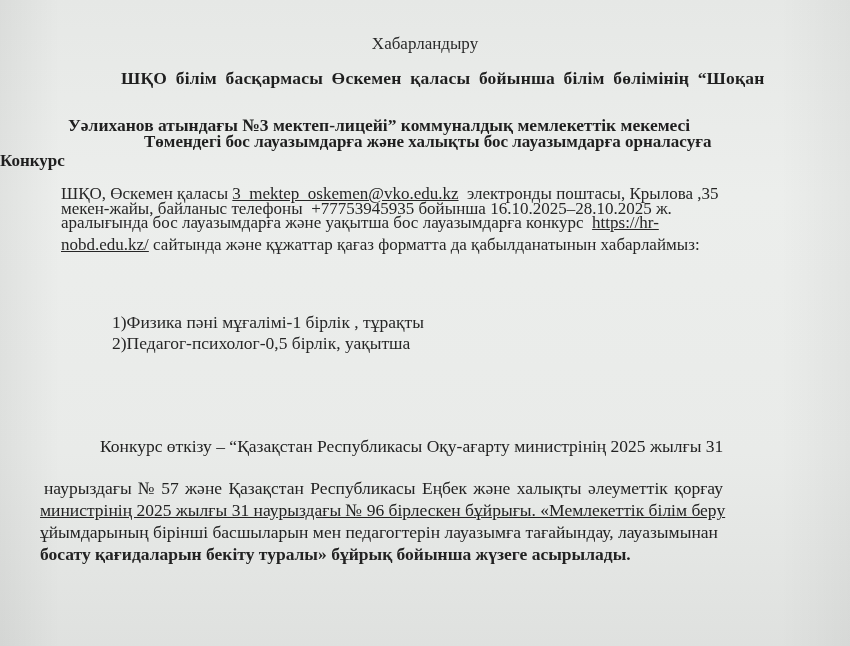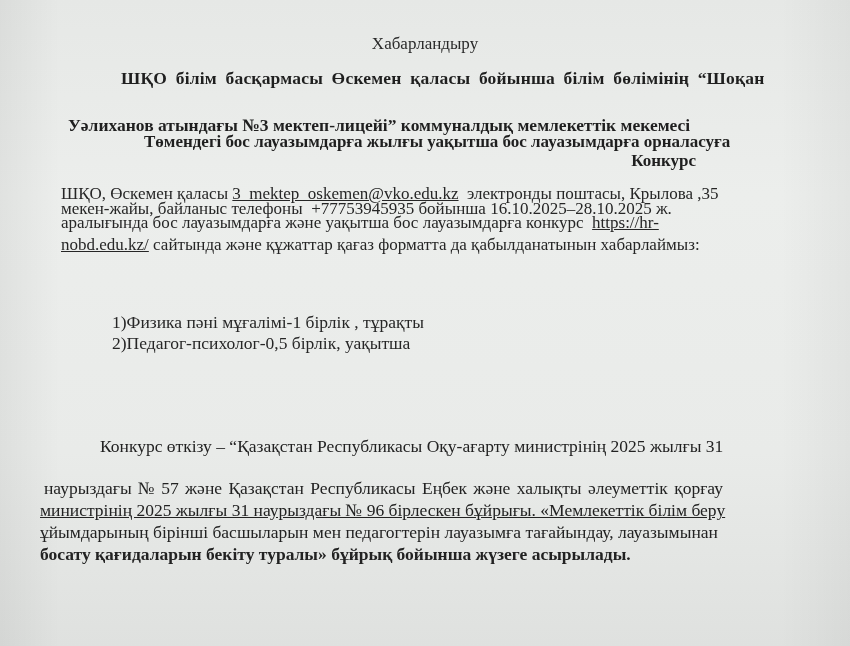--- a/index.html
+++ b/index.html
@@ -14,21 +14,21 @@
     position: absolute; inset: 0;
     background:
       linear-gradient(90deg, rgba(0,0,0,0.05) 0px, rgba(0,0,0,0.0) 60px, rgba(0,0,0,0) 780px, rgba(0,0,0,0.04) 850px);
     pointer-events: none;
   }
   .t { position: absolute; white-space: nowrap; }
   .title { left: 0; width: 850px; top: 34px; text-align: center; font-size: 17px; color: #2a2a2a; }
   .org1 { left: 121px; top: 68px; font-size: 17.5px; font-weight: bold; word-spacing: 4px; letter-spacing: 0.2px; }
   .org2 { left: 68px; top: 90px; font-size: 17.5px; font-weight: bold; margin-top: 25px; }
   .comp1 { left: 144px; top: 132px; font-size: 17px; font-weight: bold; }
-  .comp2 { left: 0; width: 696px; top: 151px; text-align: right; font-size: 17px; font-weight: bold; }
+  .comp2 { left: 0; width: 696px; top: 151px; text-align: left; font-size: 17px; font-weight: bold; }
   .p { left: 61px; font-size: 17px; color: #262626; }
   .l1 { top: 184px; }
   .l2 { top: 191px; margin-top: 8px; }
   .l3 { top: 213px; }
   .l4 { top: 235px; }
   .link { text-decoration: underline; color: #262626; }
   .item { left: 112px; font-size: 17.5px; color: #262626; }
   .i1 { top: 312px; }
   .i2 { top: 333px; }
   .b { font-size: 17.5px; color: #222; }
@@ -41,21 +41,21 @@
 </head>
 <body>
 
 <div class="paper-shade"></div>
 
 <div class="t title">Хабарландыру</div>
 
 <div class="t org1">ШҚО білім басқармасы Өскемен қаласы бойынша білім бөлімінің “Шоқан</div>
 <div class="t org2">Уәлиханов атындағы №3 мектеп-лицейі” коммуналдық мемлекеттік мекемесі</div>
 
-<div class="t comp1">Төмендегі бос лауазымдарға жылғы уақытша бос лауазымдарға орналасуға</div>
+<div class="t comp1">Төмендегі бос лауазымдарға және халықты бос лауазымдарға орналасуға</div>
 <div class="t comp2">Конкурс</div>
 
 <div class="t p l1">
   <span>ШҚО, Өскемен қаласы </span><span class="link">3_mektep_oskemen@vko.edu.kz</span><span style="white-space:pre">  электронды поштасы, Крылова ,35</span>
 </div>
 <div class="t p l2" style="white-space:pre">мекен-жайы, байланыс телефоны  +77753945935 бойынша 16.10.2025–28.10.2025 ж.</div>
 <div class="t p l3">
   <span style="white-space:pre">аралығында бос лауазымдарға және уақытша бос лауазымдарға конкурс  </span><span class="link">https://hr-</span>
 </div>
 <div class="t p l4">

